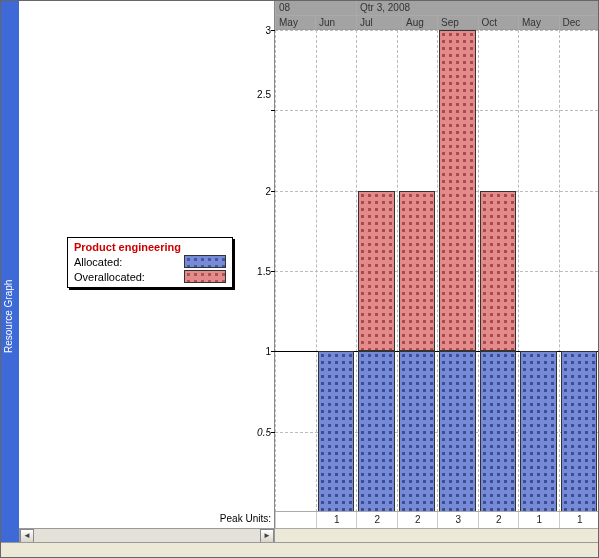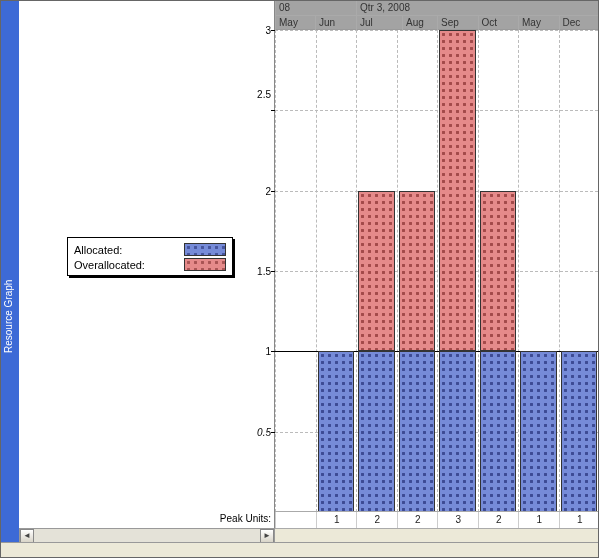--- a/index.html
+++ b/index.html
@@ -231,20 +231,21 @@
 <body>
 
 <div class="app">
 
   <div class="sidebar">
     <span>Resource Graph</span>
   </div>
 
   <div class="panel-left">
     <div class="legend-box">
+      <div class="legend-title">Product engineering</div>
       <div class="legend-row">
         <span>Allocated:</span>
         <span class="swatch pat-blue"></span>
       </div>
       <div class="legend-row">
         <span>Overallocated:</span>
         <span class="swatch pat-red"></span>
       </div>
     </div>
   </div>

